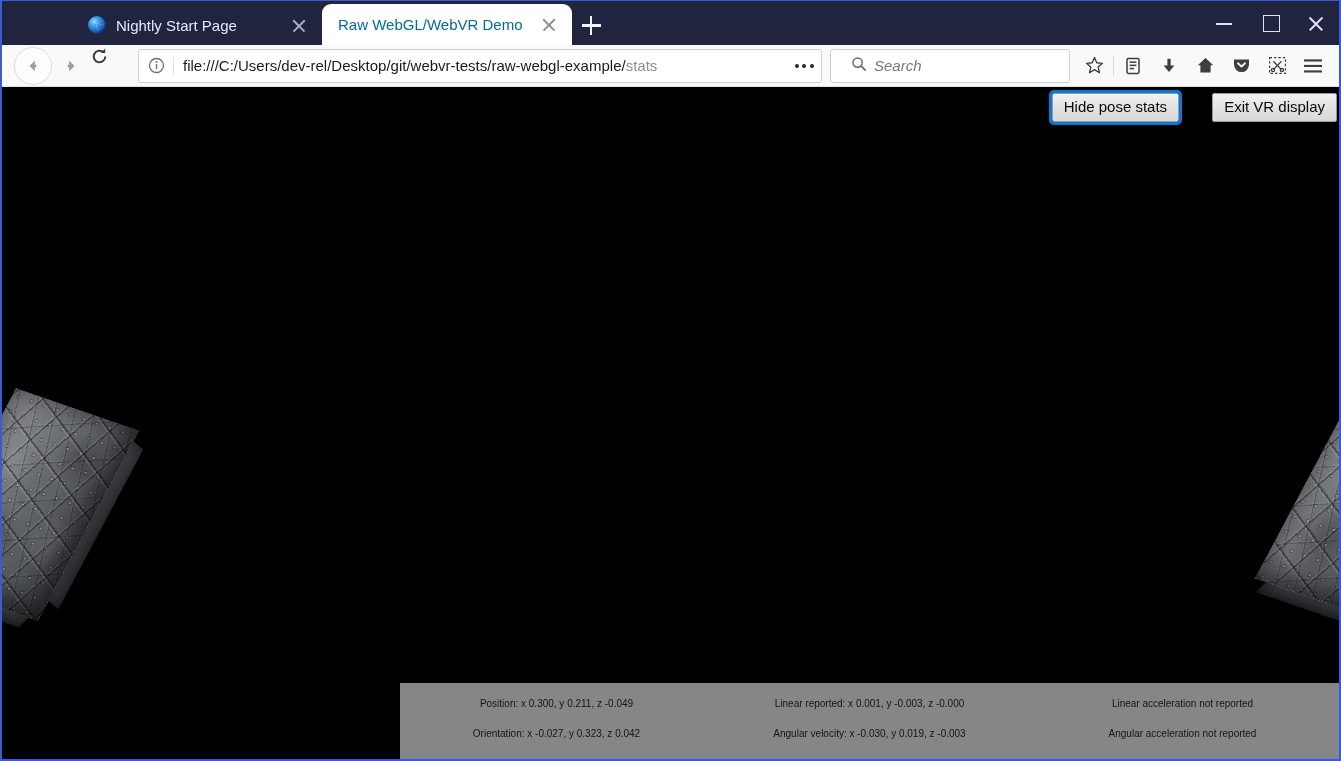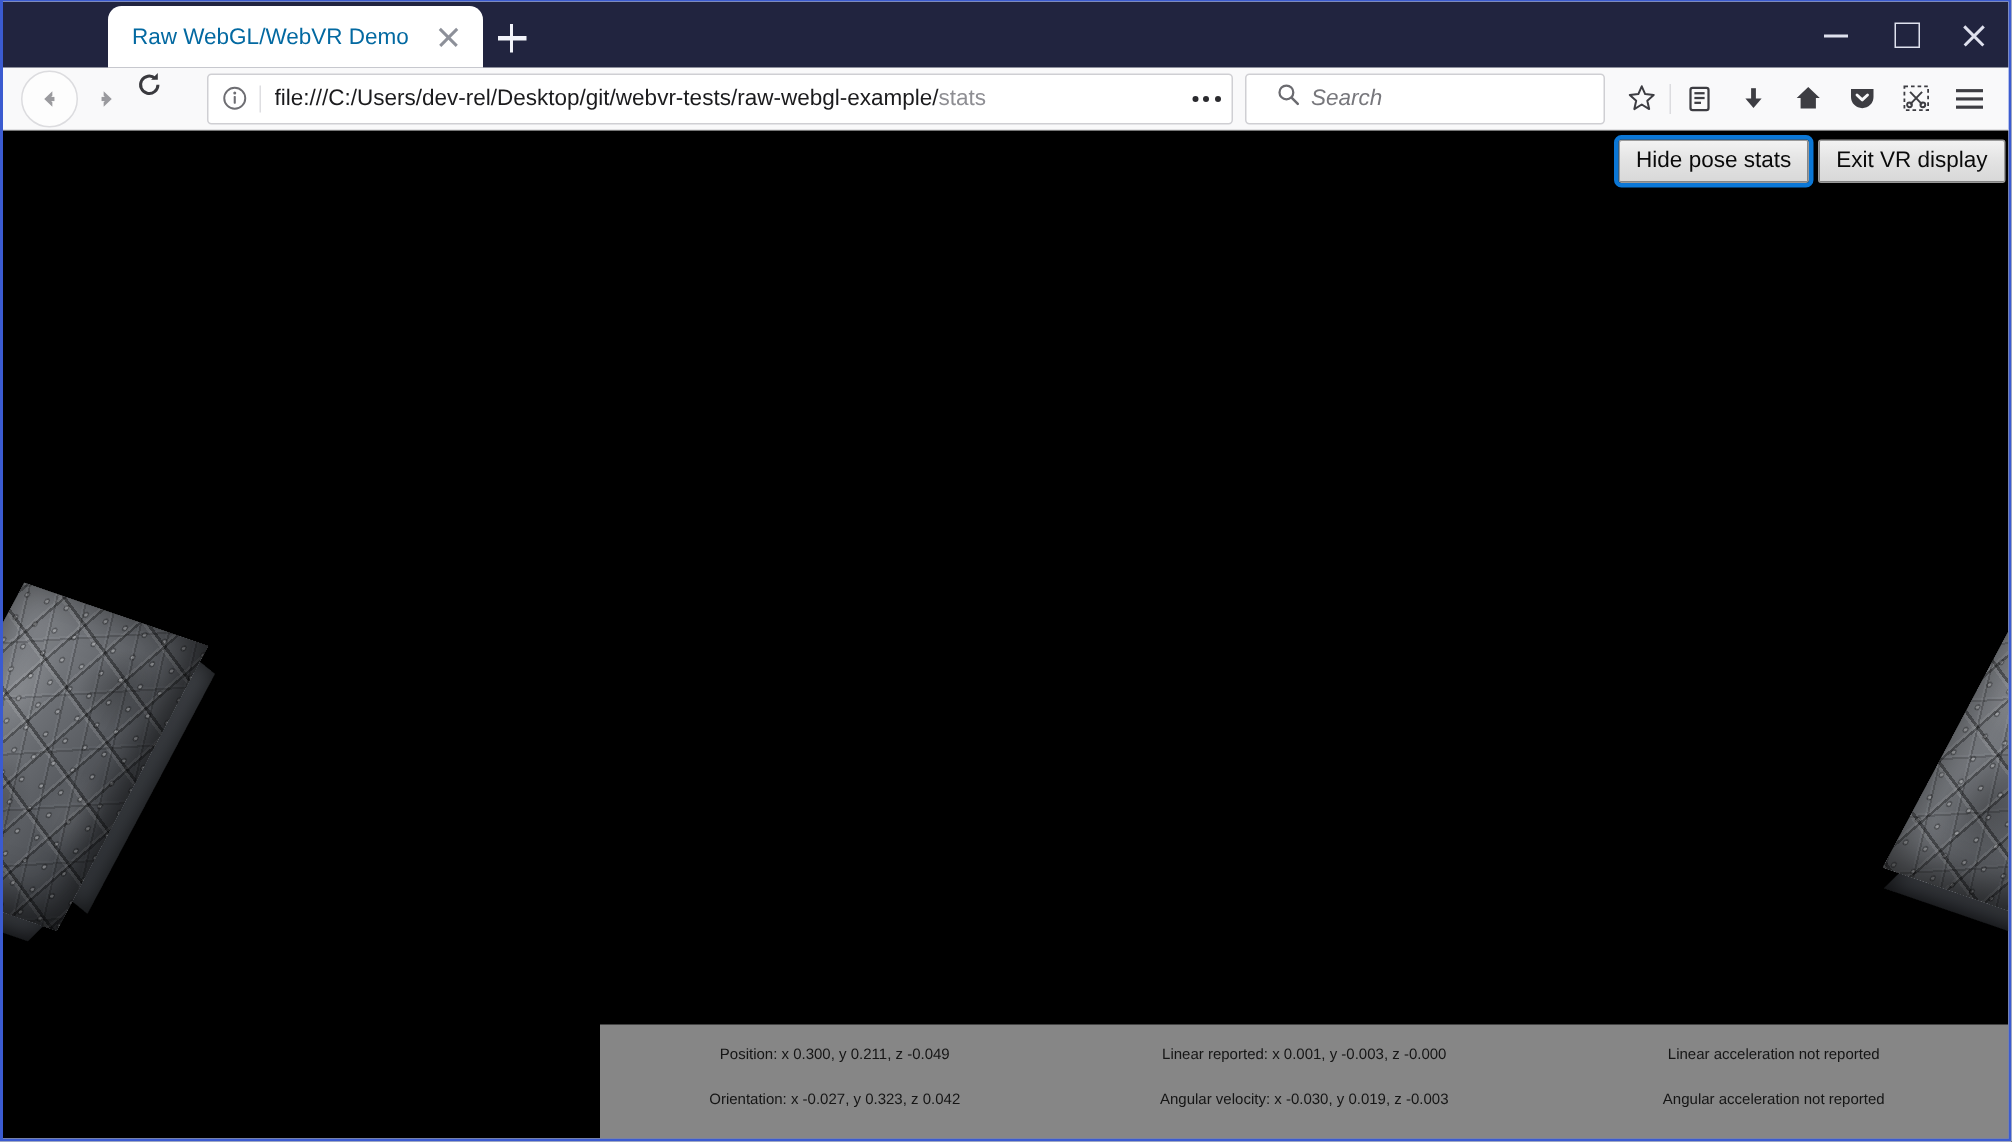--- a/index.html
+++ b/index.html
@@ -261,20 +261,21 @@
   .vrbtn {
     font-family: "Liberation Sans", sans-serif;
     font-size: 15px;
     color: #0a0a0a;
     background: linear-gradient(to bottom, #f2f2f2 0%, #e3e3e3 48%, #d8d8d8 100%);
     border: 1px solid #9a9a9a;
     border-radius: 2px;
     padding: 4px 11px 5px;
     line-height: 18px;
     cursor: pointer;
+    margin-left: 27px;
   }
   .vrbtn.focused {
     outline: 3px solid #0b77d6;
     outline-offset: 0px;
   }
 
   
   .eye {
     position: absolute;
     top: 0; bottom: 0;
@@ -392,20 +393,25 @@
     white-space: nowrap;
   }
 </style>
 </head>
 <body>
 
 <div id="app">
 
   <div class="tabstrip">
 
+    <div class="tab inactive">
+      <span class="tab-favicon"></span>
+      <span class="tab-title">Nightly Start Page</span>
+      <span class="tab-close"></span>
+    </div>
 
     <div class="tab active">
       <span class="tab-title">Raw WebGL/WebVR Demo</span>
       <span class="tab-close"></span>
     </div>
 
     <div class="newtab"></div>
 
     <div class="wincontrols">
       <div class="wc wc-min"></div>

